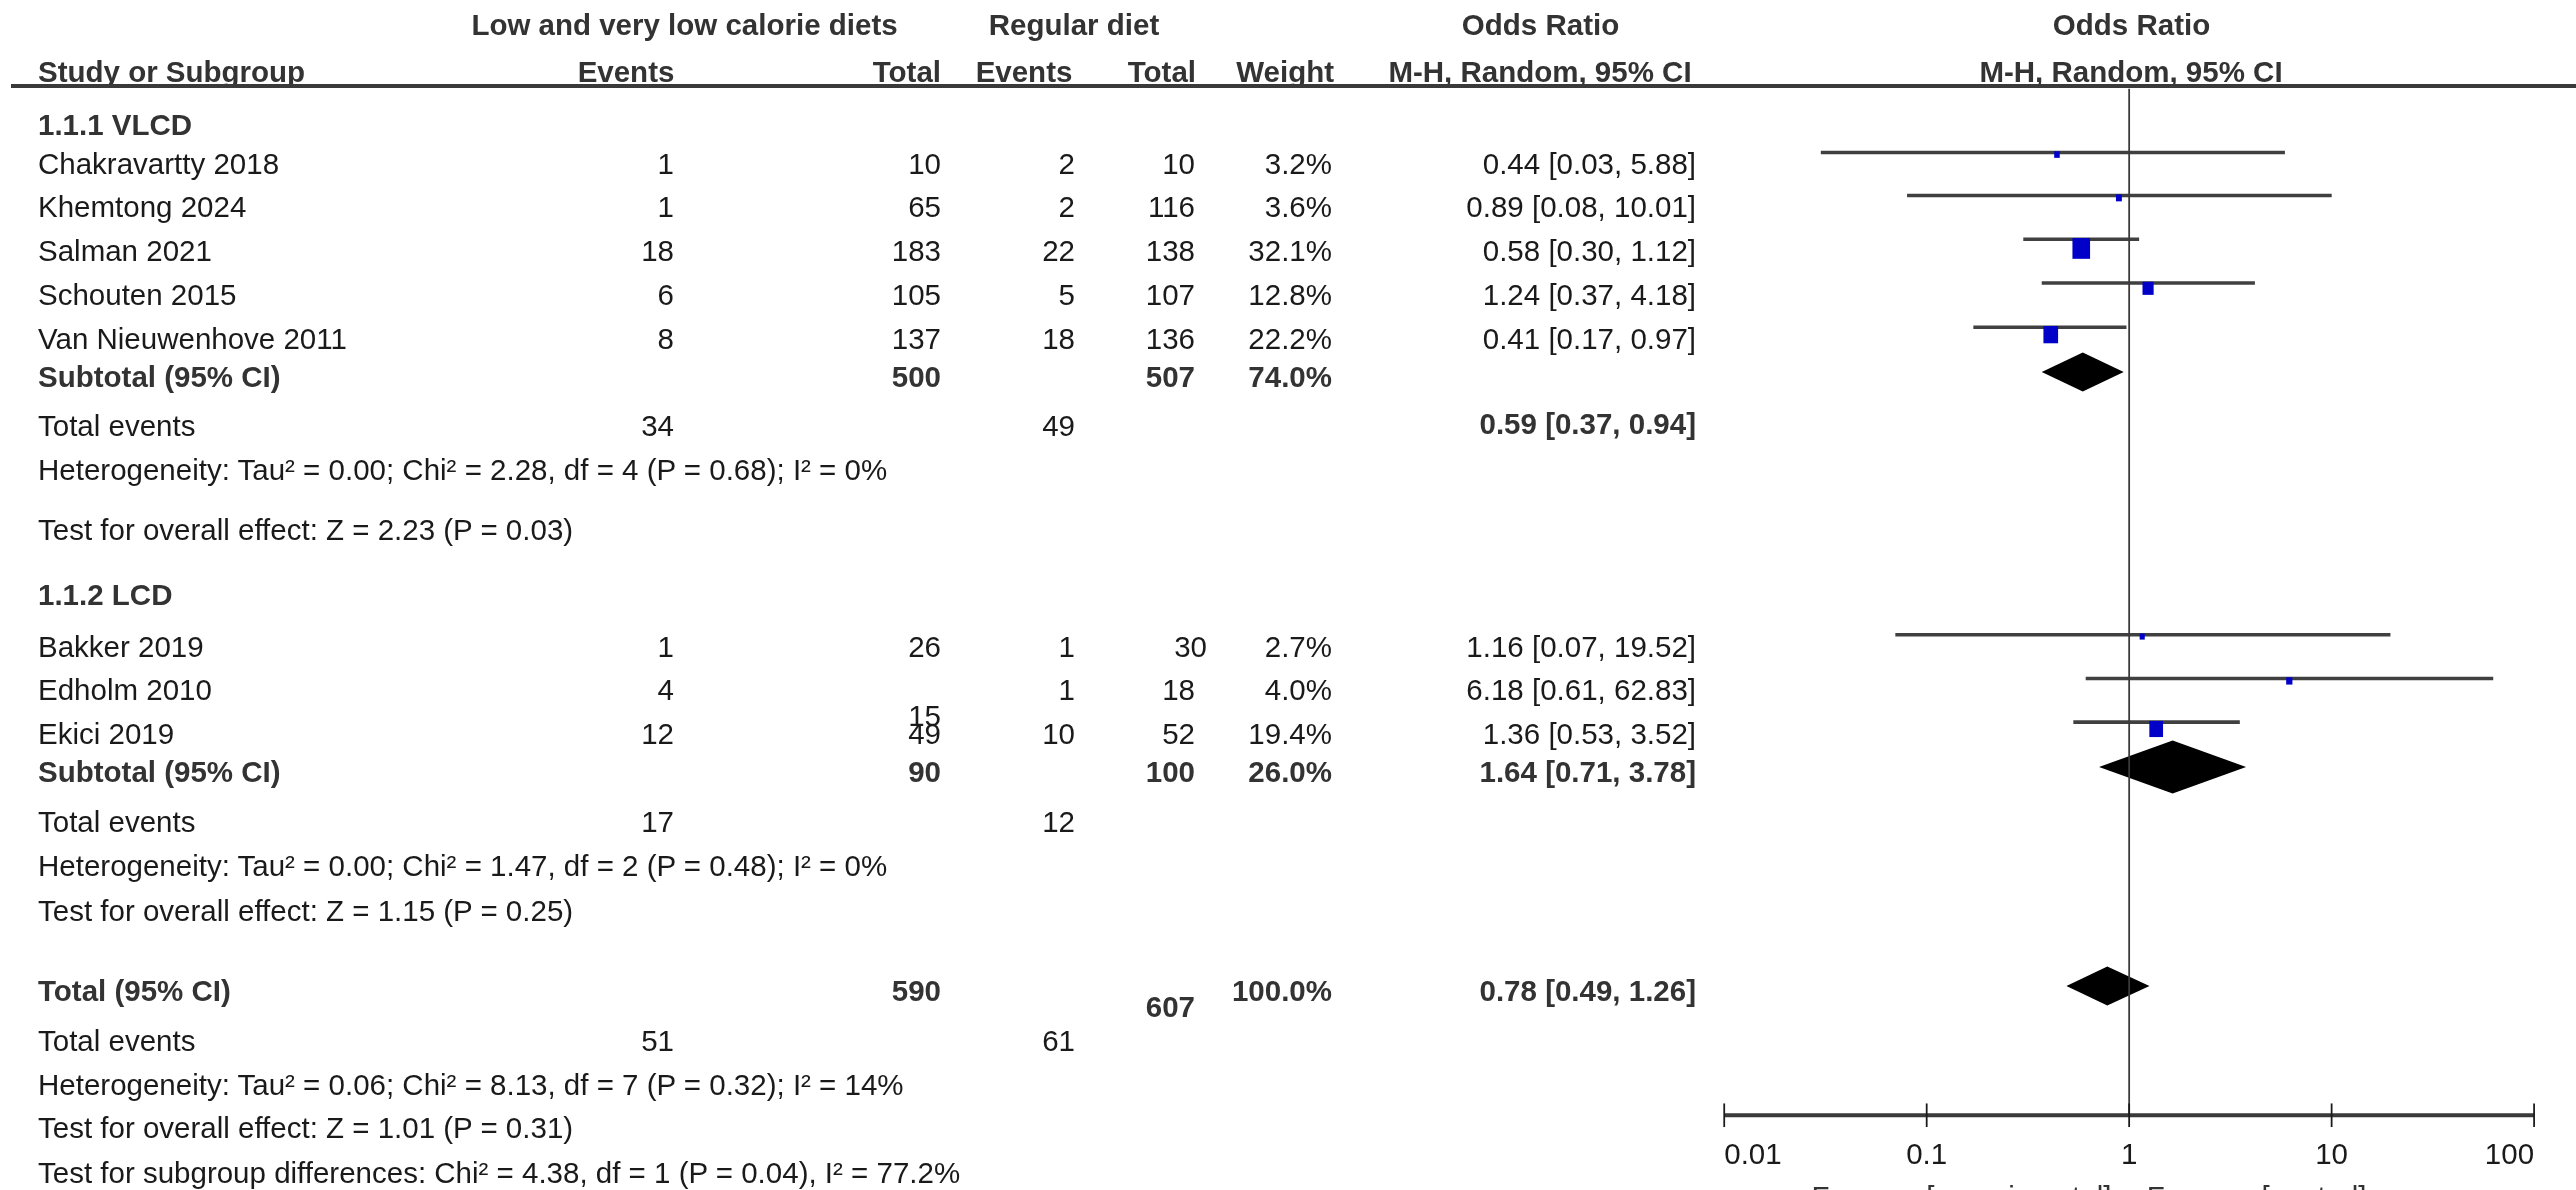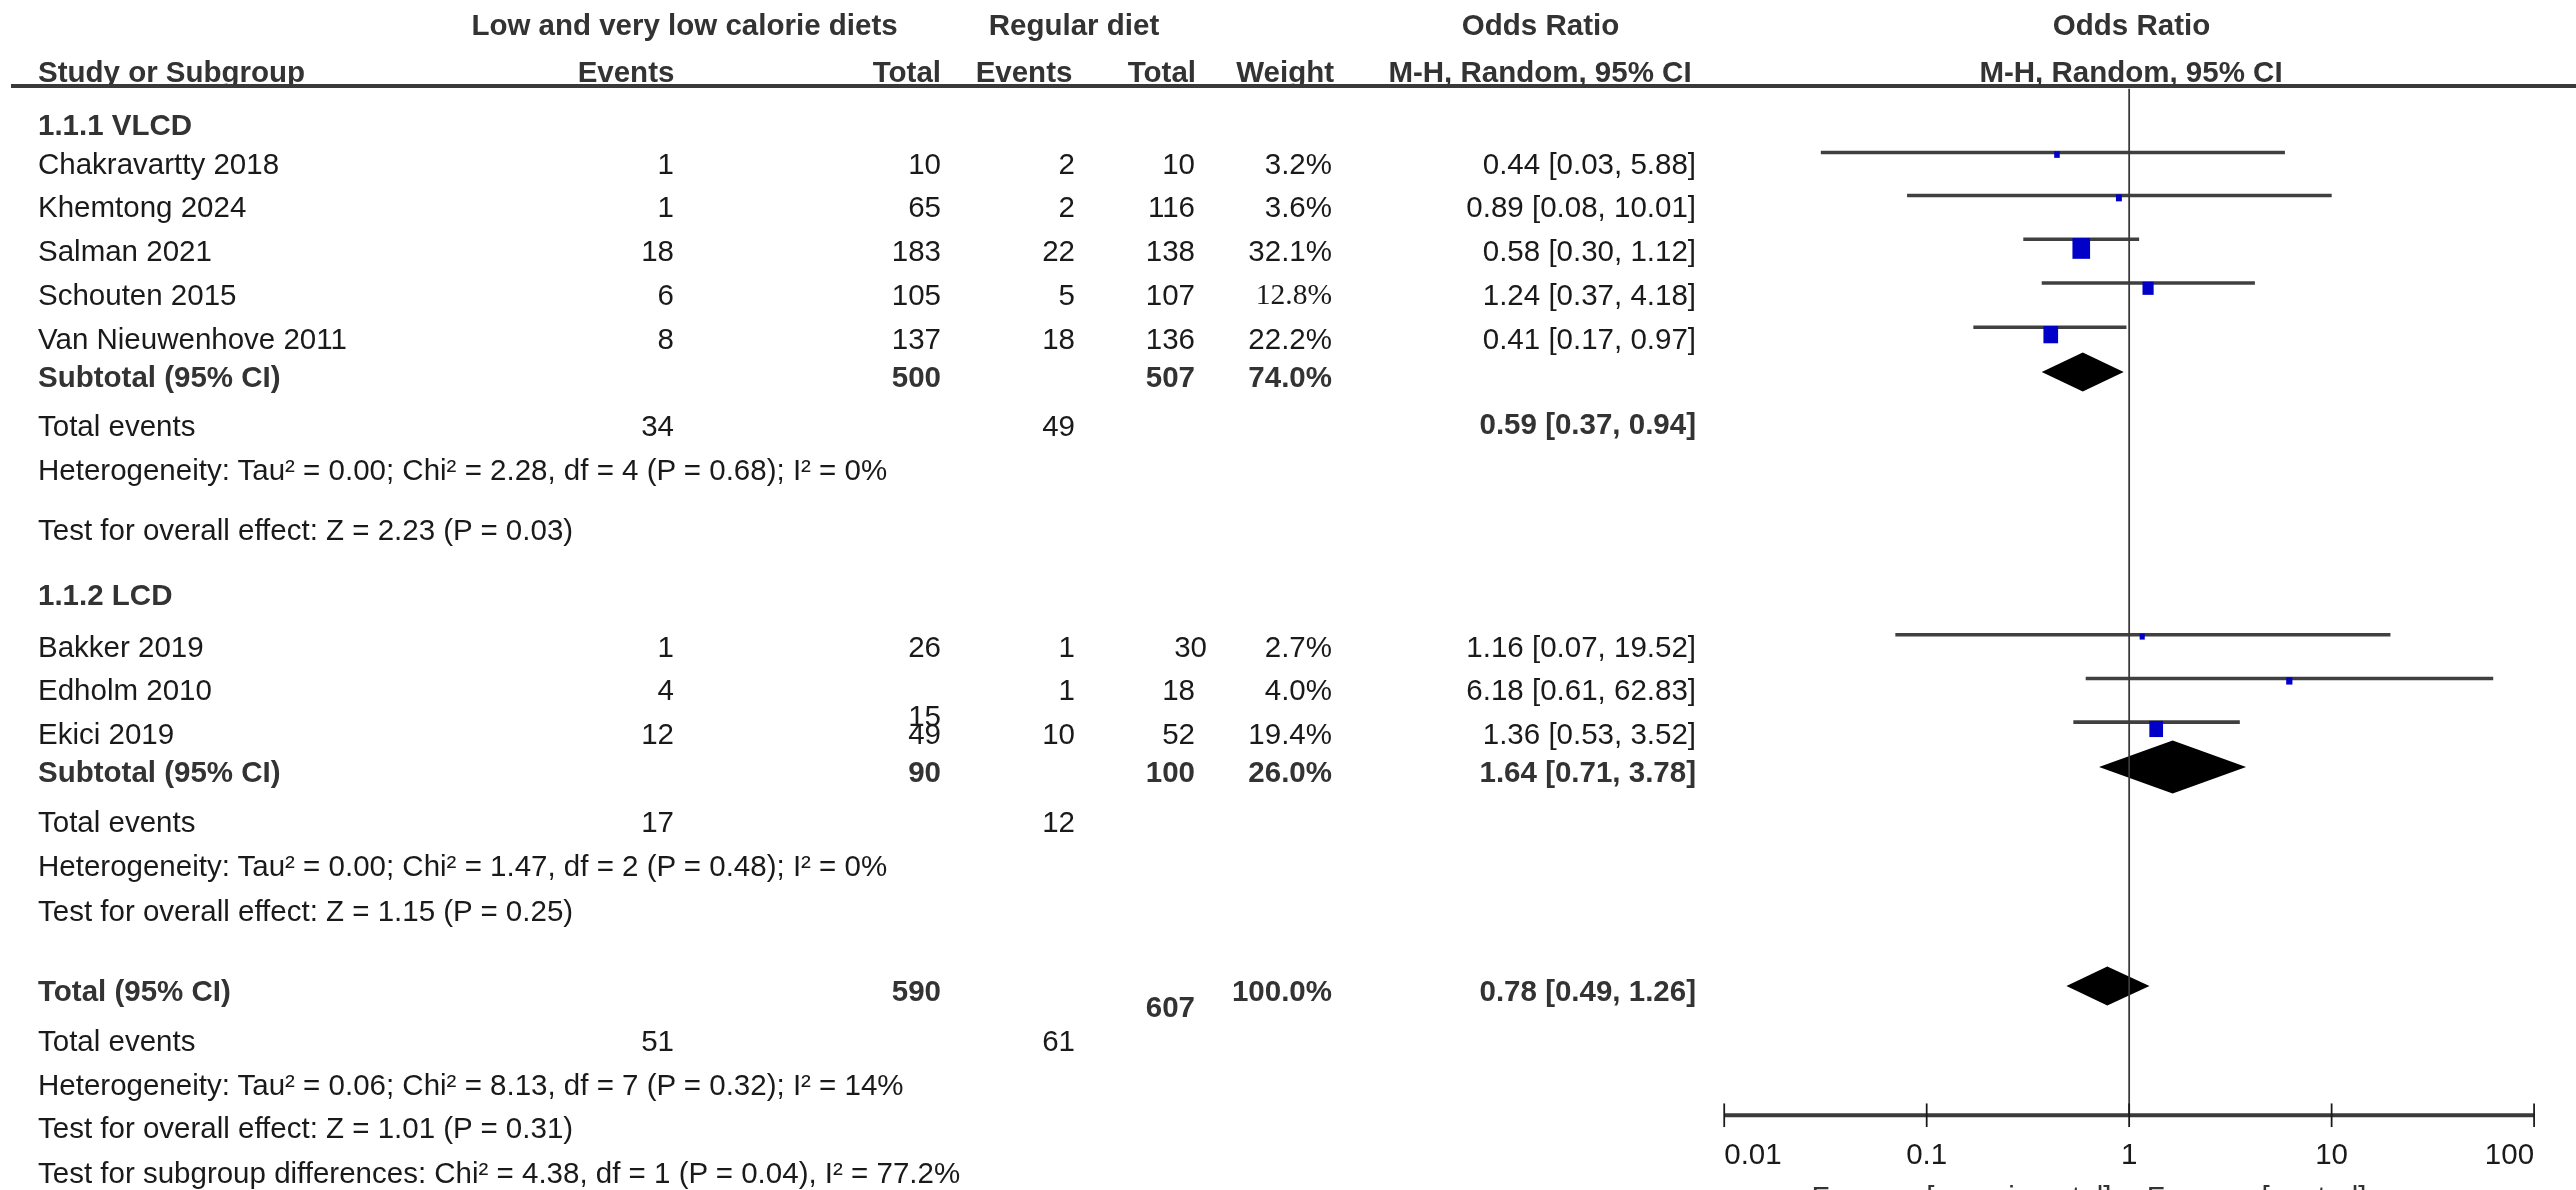--- a/index.html
+++ b/index.html
@@ -55,21 +55,21 @@
     <div class="t r" style="top: 236px; left: 528px; width: 413px;">183</div>
     <div class="t r" style="top: 236px; left: 662px; width: 413px;">22</div>
     <div class="t r" style="top: 236px; left: 782px; width: 413px;">138</div>
     <div class="t r" style="top: 236px; left: 919px; width: 413px;">32.1%</div>
     <div class="t r" style="top: 236px; left: 1283px; width: 413px;">0.58 [0.30, 1.12]</div>
     <div class="t" style="top: 280px; left: 38px;">Schouten 2015</div>
     <div class="t r" style="top: 280px; left: 261px; width: 413px;">6</div>
     <div class="t r" style="top: 280px; left: 528px; width: 413px;">105</div>
     <div class="t r" style="top: 280px; left: 662px; width: 413px;">5</div>
     <div class="t r" style="top: 280px; left: 782px; width: 413px;">107</div>
-    <div class="t r" style="top: 280px; left: 919px; width: 413px; font-family: Liberation Serif, serif;">12.8%</div>
+    <div class="t r" style="top: 280px; left: 919px; width: 413px;">12.8%</div>
     <div class="t r" style="top: 280px; left: 1283px; width: 413px;">1.24 [0.37, 4.18]</div>
     <div class="t" style="top: 324px; left: 38px;">Van Nieuwenhove 2011</div>
     <div class="t r" style="top: 324px; left: 261px; width: 413px;">8</div>
     <div class="t r" style="top: 324px; left: 528px; width: 413px;">137</div>
     <div class="t r" style="top: 324px; left: 662px; width: 413px;">18</div>
     <div class="t r" style="top: 324px; left: 782px; width: 413px;">136</div>
     <div class="t r" style="top: 324px; left: 919px; width: 413px;">22.2%</div>
     <div class="t r" style="top: 324px; left: 1283px; width: 413px;">0.41 [0.17, 0.97]</div>
     <div class="t b" style="top: 362px; left: 38px;">Subtotal (95% CI)</div>
     <div class="t b r" style="top: 362px; left: 528px; width: 413px;">500</div>

